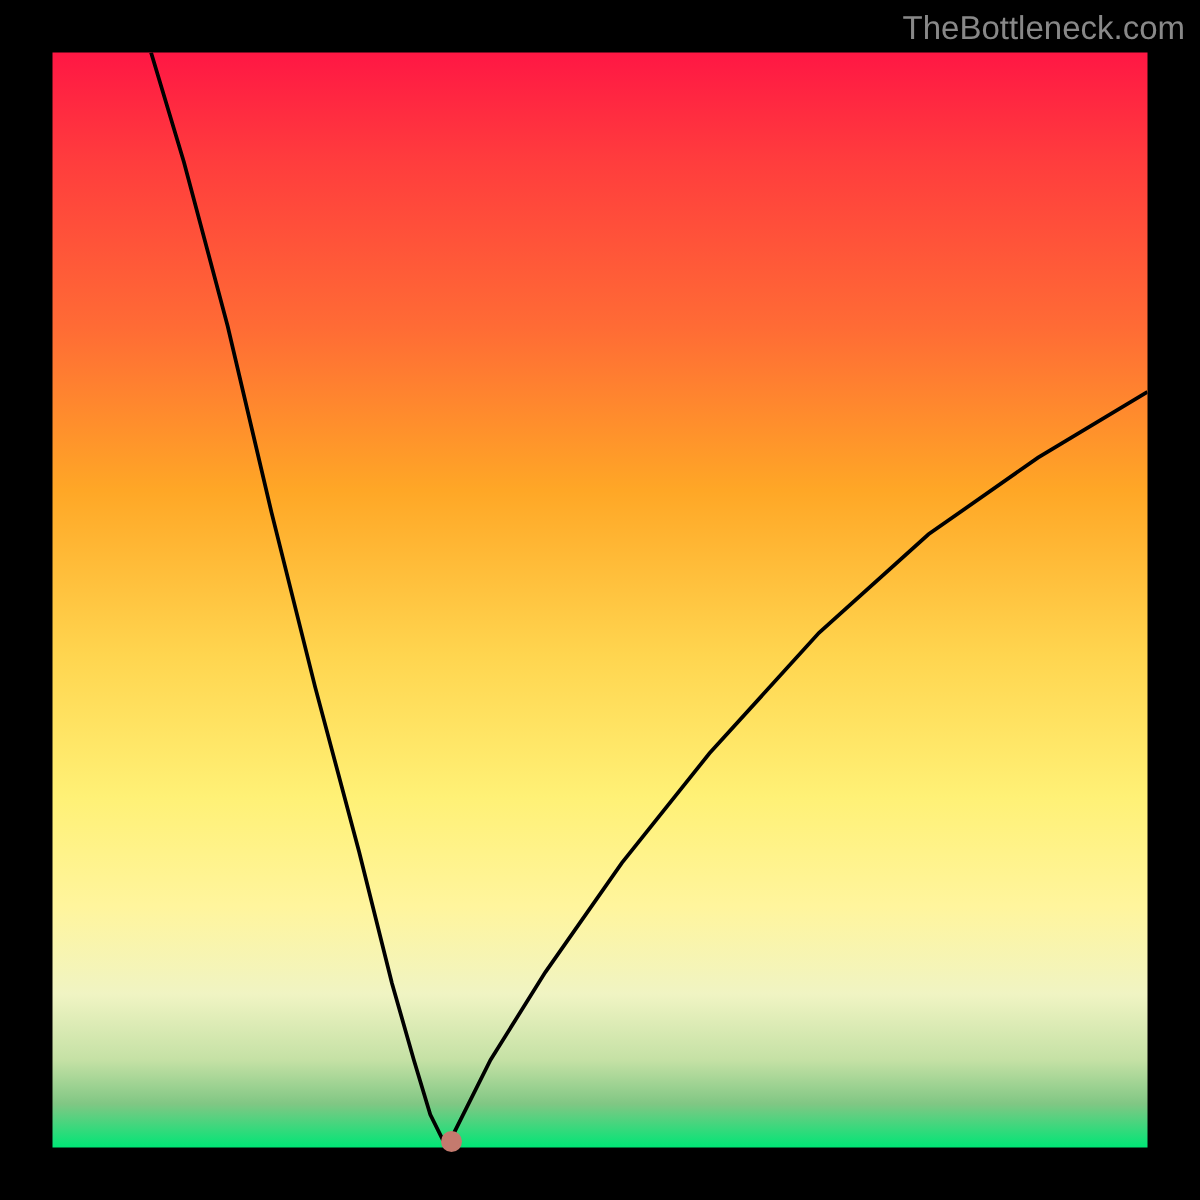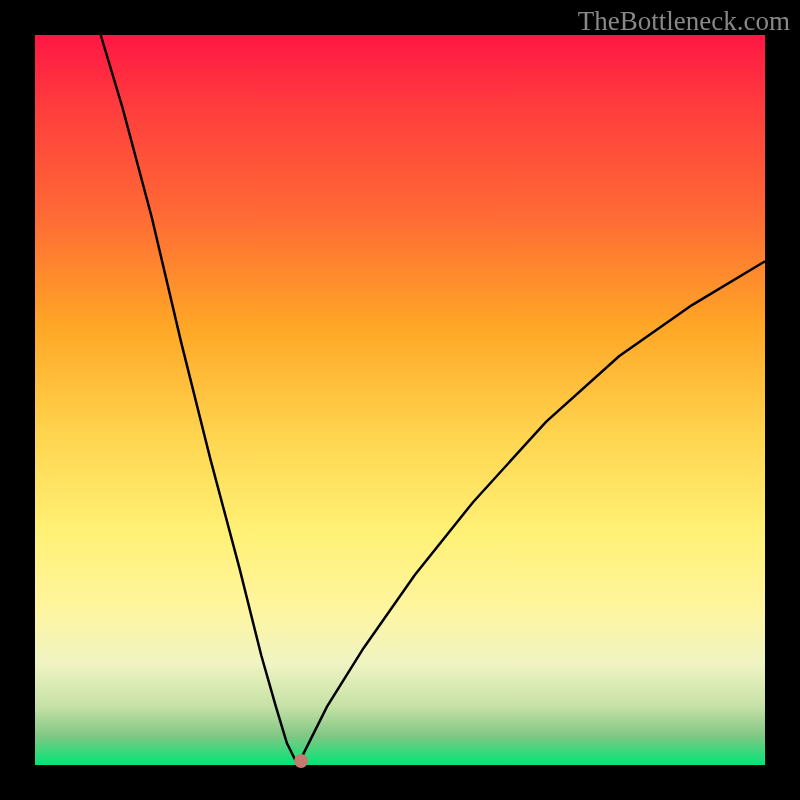--- a/index.html
+++ b/index.html
@@ -1,17 +1,17 @@
 <!DOCTYPE html>
 <html><head>
   <meta charset="utf-8">
   <style>
     * { margin: 0; padding: 0; box-sizing: border-box; }
     body { width: 800px; height: 800px; background: #000; position: relative; overflow: hidden; }
-    .watermark { position: absolute; top: 6px; right: 10px; color: #888; font-family: Liberation Serif, serif; font-size: 27px; z-index: 10; margin-left: 48px; }
+    .watermark { position: absolute; top: 6px; right: 10px; color: #888; font-family: Liberation Sans, sans-serif; font-size: 22px; z-index: 10; margin-left: 48px; }
     .outer-frame { position: absolute; top: 0; left: 0; width: 800px; height: 800px; background: #000; }
     .plot-area { position: absolute; top: 35px; left: 35px; width: 730px; height: 730px; background: linear-gradient(to bottom, #ff1744 0%, #ff3d3d 10%, #ff6b35 25%, #ffa726 40%, #ffd54f 55%, #fff176 68%, #fff59d 78%, #f0f4c3 86%, #c5e1a5 92%, #81c784 96%, #00e676 100%); }
     .curve-svg { position: absolute; top: 0; left: 0; width: 100%; height: 100%; }
     .curve-path { fill: none; stroke: #000; stroke-width: 2.5; }
     .marker { position: absolute; width: 14px; height: 14px; background: #c47a6e; border-radius: 50%; transform: translate(-50%, -50%); }
   </style>
 </head>
 <body>
 
 <div class="outer-frame">

